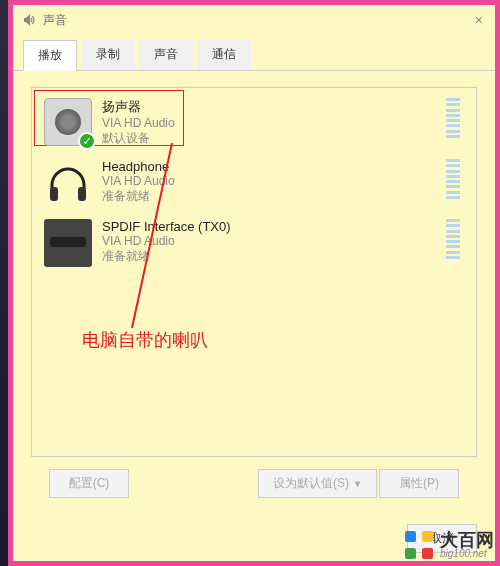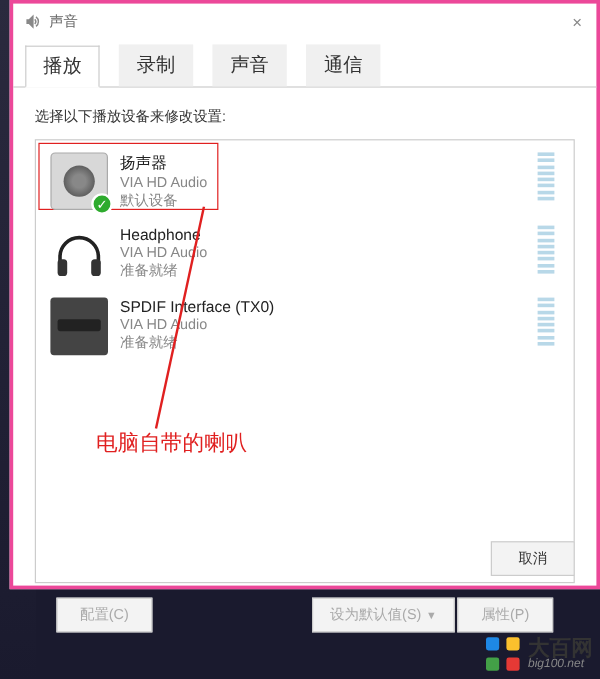--- a/index.html
+++ b/index.html
@@ -1,23 +1,23 @@
 <!DOCTYPE html>
 <html><head>
 <meta charset="utf-8">
 <style>
   * { box-sizing: border-box; margin: 0; padding: 0; font-family: "Microsoft YaHei", "Segoe UI", sans-serif; }
   body { width: 500px; height: 566px; background: #1a1a2e; position: relative; overflow: hidden; }
   .left-bg { position: absolute; left: 0; top: 0; width: 30px; height: 566px; background: linear-gradient(180deg, #2a2a3e 0%, #1a1a2e 100%); z-index: 0; }
-  .dialog { position: absolute; left: 8px; top: 0; width: 492px; height: 491px; background: #ffffff; border: 3px solid #ec4899; z-index: 2; }
+  .dialog { position: absolute; left: 8px; top: 0; width: 492px; height: 566px; background: #fef9c3; border: 5px solid #ec4899; z-index: 2; }
   .titlebar { height: 30px; display: flex; align-items: center; padding: 0 8px; color: #666; font-size: 12px; }
   .titlebar .spk-ico { width: 16px; height: 16px; margin-right: 6px; }
   .close-x { margin-left: auto; font-size: 14px; color: #888; cursor: pointer; padding: 0 4px; }
   .tabs { display: flex; padding: 4px 10px 0 10px; border-bottom: 1px solid #ccc; }
-  .tab { padding: 6px 14px; font-size: 16px; color: #333; border: 1px solid transparent; background: #f0f0f0; margin-right: 16px; cursor: pointer; }
+  .tab { padding: 6px 14px; font-size: 12px; color: #333; border: 1px solid transparent; background: #f0f0f0; margin-right: 4px; cursor: pointer; }
   .tab.active { background: #fff; border: 1px solid #ccc; border-bottom: 1px solid #fff; position: relative; top: 1px; }
   .panel { padding: 16px 18px 10px 18px; }
   .instr { font-size: 12px; color: #333; margin-bottom: 10px; }
   .device-list { border: 1px solid #ccc; height: 370px; padding: 4px; overflow: auto; position: relative; }
   .device { display: flex; align-items: flex-start; padding: 6px 4px; cursor: pointer; position: relative; }
   .device .dicon { width: 48px; height: 48px; flex: none; position: relative; margin-left: 4px; }
   .device .info { flex: 1; margin-left: 10px; }
   .device .info .l1 { font-size: 13px; color: #222; }
   .device .info .l2 { font-size: 12px; color: #888; }
   .device .info .l3 { font-size: 12px; color: #888; }
@@ -67,21 +67,20 @@
   </div>
 
   <div class="tabs">
     <div class="tab active">播放</div>
     <div class="tab">录制</div>
     <div class="tab">声音</div>
     <div class="tab">通信</div>
   </div>
 
   <div class="panel">
-    <div class="instr">选择以下播放设备来修改设置:</div>
 
     <div class="device-list">
       <div class="redbox"></div>
 
       <div class="device">
         <div class="dicon">
           <div class="spk-shape"></div>
           <div class="check-badge">✓</div>
         </div>
         <div class="info">

